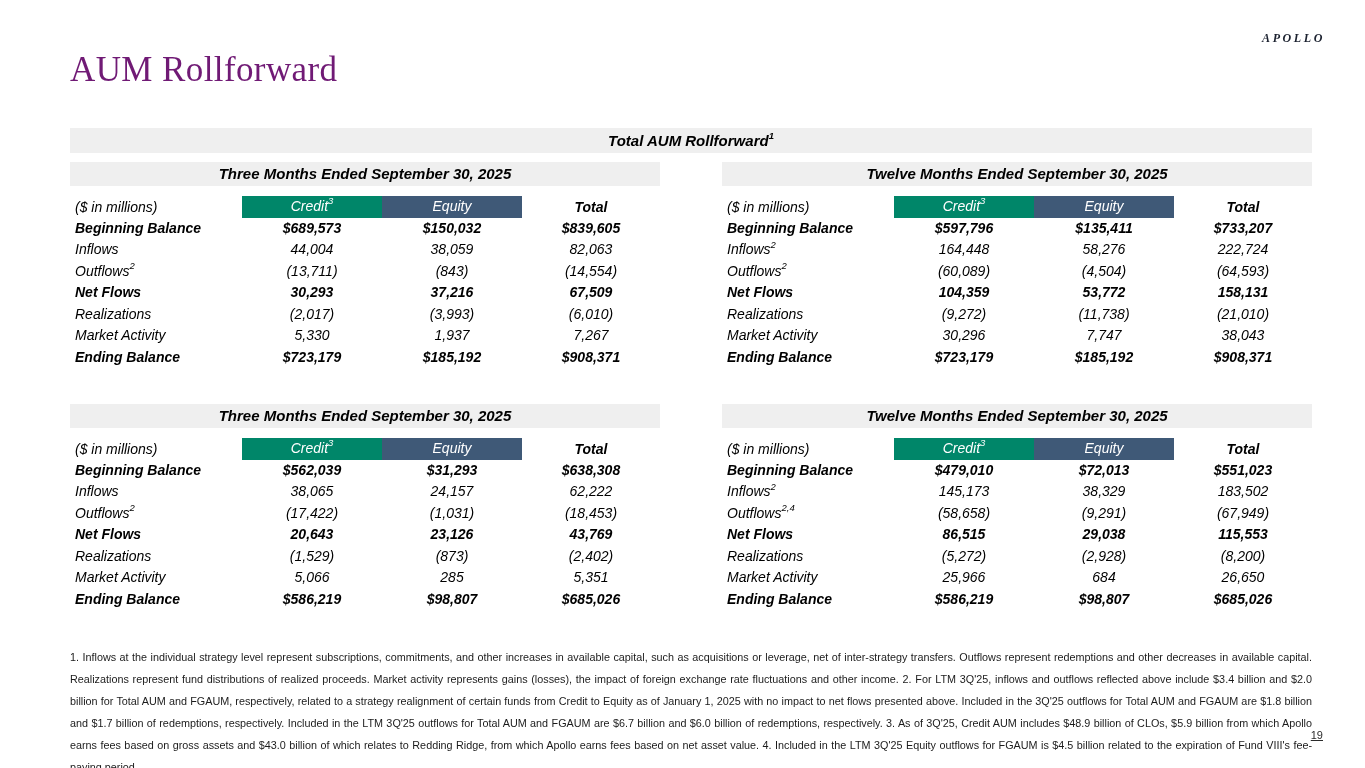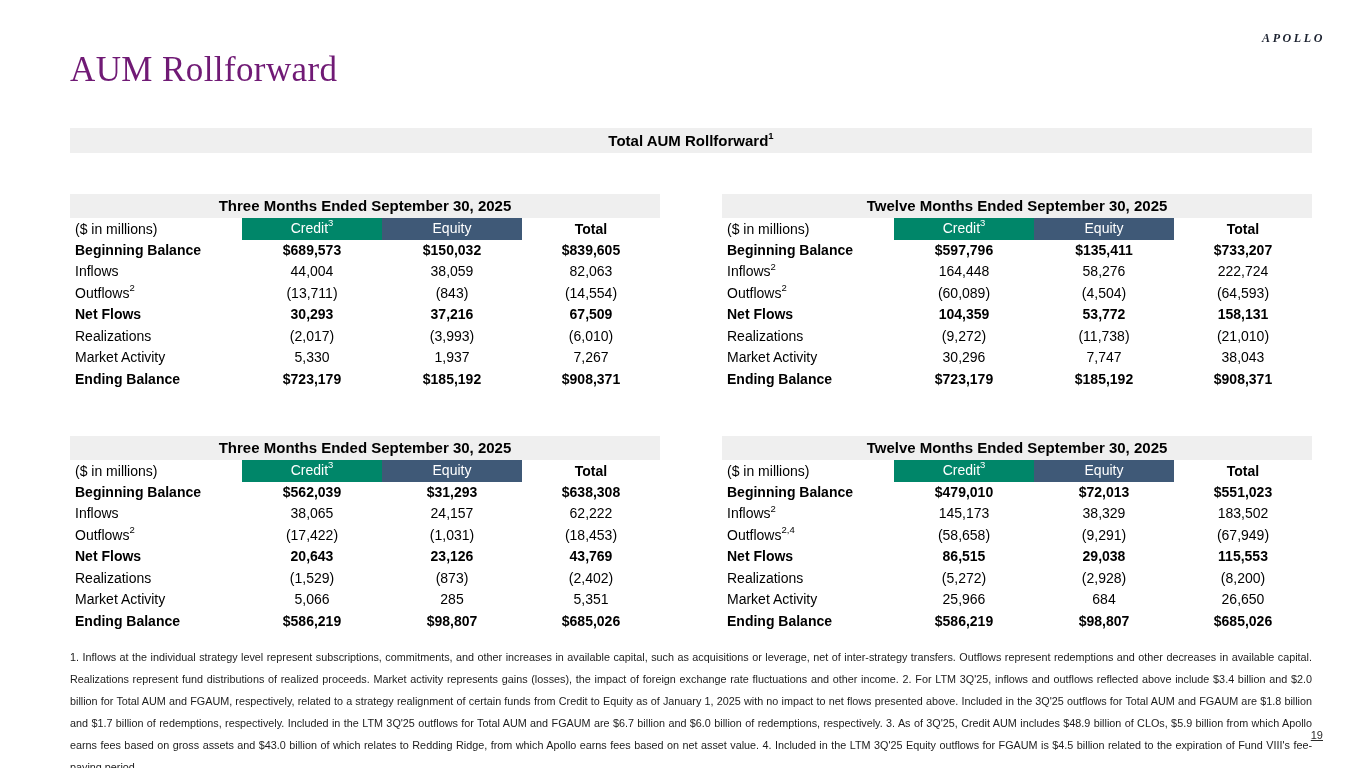--- a/index.html
+++ b/index.html
@@ -1,32 +1,32 @@
 <!DOCTYPE html>
 <html><head>
 <meta charset="utf-8">
 <style>
   * { margin:0; padding:0; box-sizing:border-box; }
   html,body { width:1365px; height:768px; background:#ffffff; font-family:"Liberation Sans", sans-serif; color:#000; overflow:hidden; position:relative; }
 
   .logo { position:absolute; top:31px; right:40px; font-family:"Liberation Serif", serif; font-weight:700; font-size:12px; letter-spacing:2.6px; color:#1c2230;font-style:italic; }
   .page-title { position:absolute; left:70px; top:50px; font-family:"Liberation Serif", serif; font-weight:400; font-size:35px; color:#701a75; letter-spacing:0.4px; }
 
-  .section { position:absolute; left:70px; width:1242px; }
+  .section { position:absolute; left:70px; width:1242px;font-style:italic; }
   .section-1 { top:128px; }
   .section-2 { top:395px; }
 
   .section-band { height:25px; line-height:25px; background:#efefef; text-align:center; font-size:15px; font-weight:700; }
   sup { font-size:9.5px; position:relative; top:-1px; vertical-align:super; line-height:0; }
 
   .tables-row { display:flex; gap:62px; margin-top:9px; }
   .table-block { width:590px; }
-  .period-band { height:24px; line-height:24px; background:#efefef; text-align:center; font-size:15px; font-weight:700;margin-top:32px; }
-
-  .aum-table { }
+  .period-band { height:24px; line-height:24px; background:#efefef; text-align:center; font-size:15px; font-weight:700; }
+
+  .aum-table { margin-top:10px; }
   .tr { display:grid; grid-template-columns:172px 140px 140px 138px; align-items:center; height:21.5px; font-size:14px; }
   .tr.head { height:21px; }
   .td.lbl { text-align:left; padding-left:5px; }
   .td.num { text-align:center; }
   .tr.r-bold .td { font-weight:700; }
   .ch { height:22px; line-height:21px; text-align:center; color:#ffffff; font-size:14px; }
   .ch.credit { background:#008669; }
   .ch.equity { background:#3f5977; }
   .th-total { text-align:center; font-weight:700; }
   .unit { font-size:14px; }

